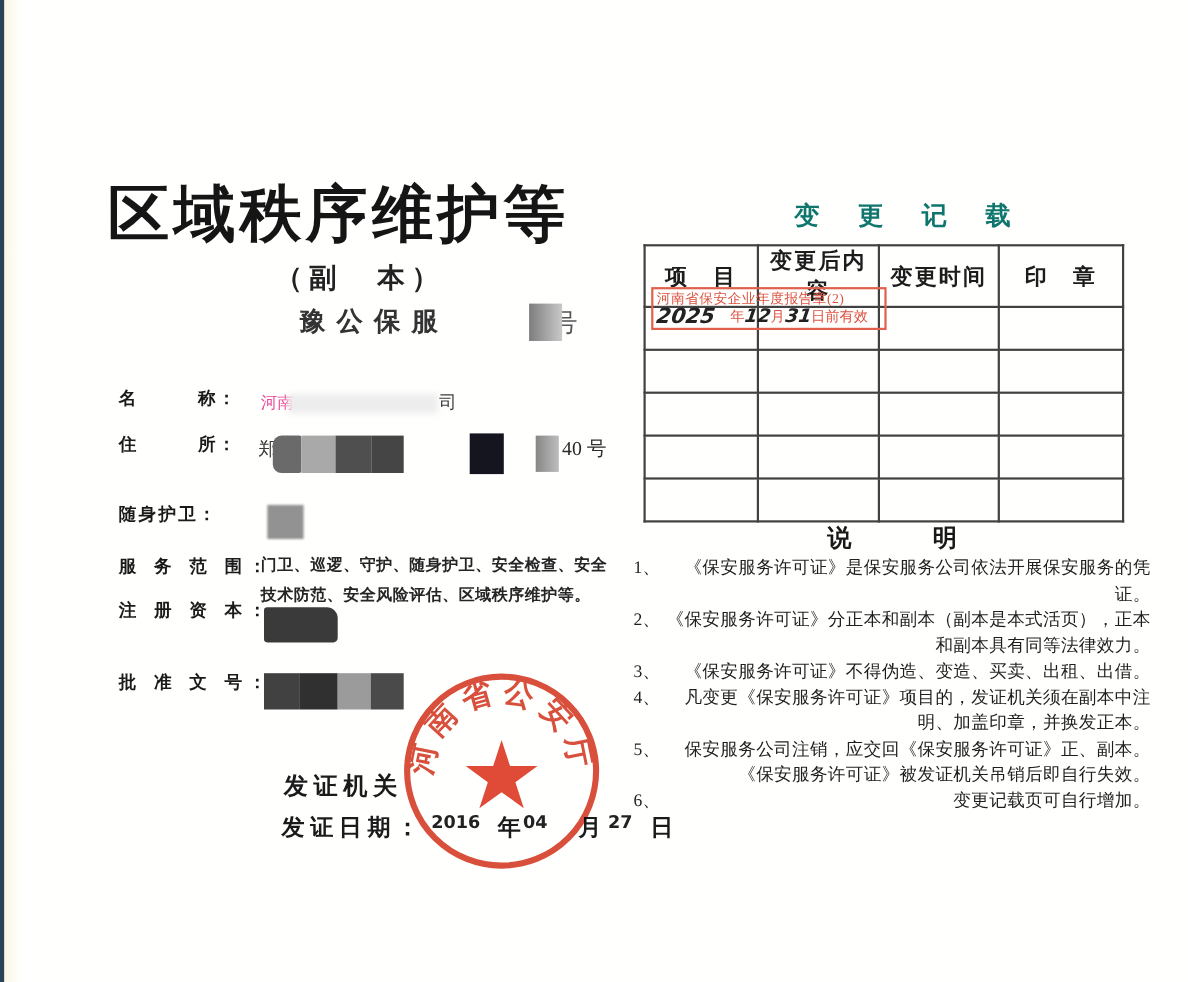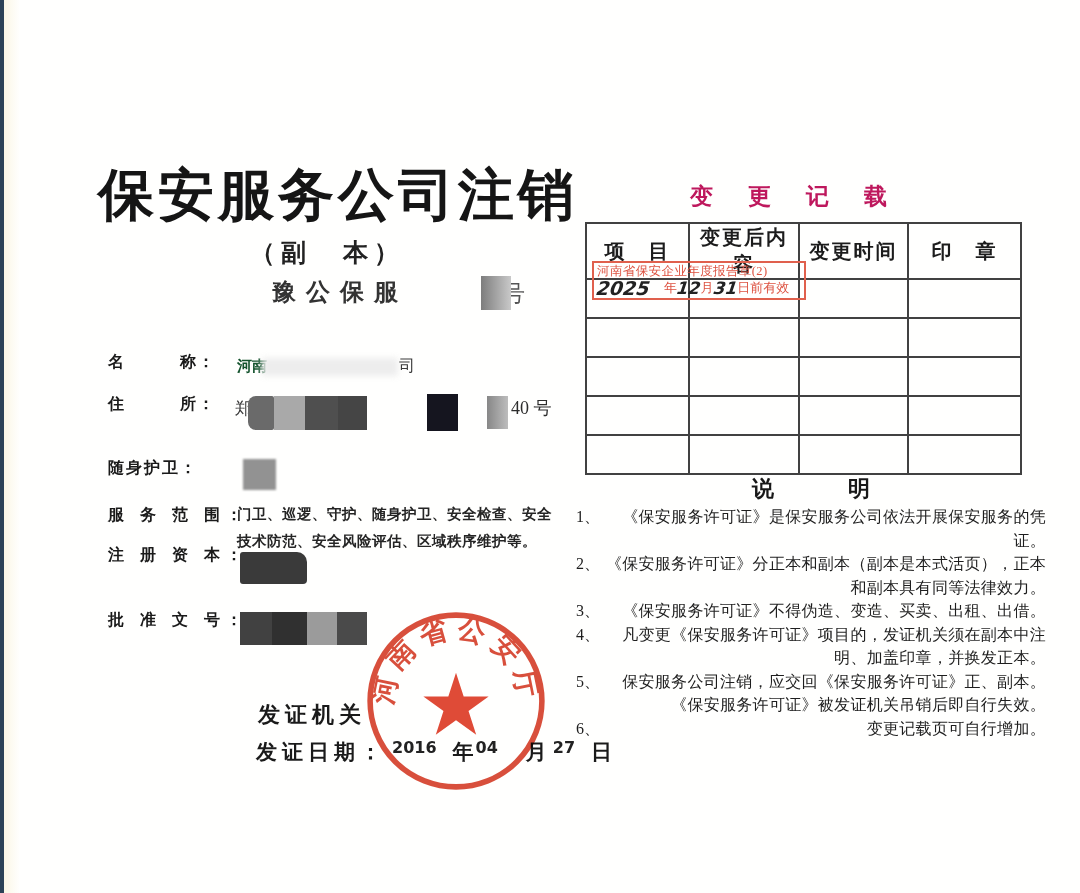--- a/index.html
+++ b/index.html
@@ -17,21 +17,21 @@
   .cert-title{left:98px;top:158px;width:430px;font-size:56px;font-weight:900;
     letter-spacing:4px;white-space:nowrap;color:#151515;}
   .cert-subtitle{left:250px;top:236px;font-size:25px;font-weight:700;letter-spacing:6px;color:#222;}
   .license-line{left:272px;top:276px;font-size:24px;font-weight:600;letter-spacing:10px;color:#333;}
   .license-suffix{left:502px;top:278px;font-size:23px;color:#555;}
 
   .field-label{font-size:16px;font-weight:700;color:#1a1a1a;white-space:nowrap;}
   .ls2{letter-spacing:2px;}
   .ls6{letter-spacing:6px;}
 
-  .name-val-a{left:237px;top:357px;font-size:15px;color:#14532d;filter:blur(.4px);font-weight:bold;}
+  .name-val-a{left:237px;top:357px;font-size:15px;color:#ec4899;filter:blur(.4px);}
   .name-val-blur{left:262px;top:358px;width:136px;height:18px;background:#ededed;filter:blur(3px);}
   .name-val-b{left:399px;top:356px;font-size:16px;color:#3a3a3a;}
   .addr-val-a{left:235px;top:397px;font-size:17px;color:#3a3a3a;}
   .addr-val-b{left:511px;top:396px;font-size:18px;color:#2c2c2c;white-space:nowrap;}
 
   .scope-val{left:237px;top:501px;width:318px;font-size:14.5px;font-weight:700;
     letter-spacing:.5px;line-height:27px;color:#252525;}
 
   .redact{position:absolute;}
   .r-round{border-radius:8px 2px 2px 8px;}
@@ -40,21 +40,21 @@
   .date-line{left:256px;top:738px;display:flex;align-items:flex-end;
     font-size:21px;font-weight:700;color:#1a1a1a;}
   .date-label{letter-spacing:5px;}
   .dnum{font-family:"DejaVu Sans",sans-serif;font-weight:600;font-size:16px;
     position:relative;top:-9px;color:#222;}
   .dunit{font-weight:700;}
 
   .seal-svg{left:360px;top:605px;width:192px;height:192px;opacity:.92;mix-blend-mode:multiply;}
 
   
-  .records-title{left:690px;top:181px;font-size:23px;font-weight:700;letter-spacing:6px;color:#be185d;}
+  .records-title{left:722px;top:181px;font-size:23px;font-weight:700;letter-spacing:6px;color:#0f766e;}
   .records-table{position:absolute;left:585px;top:222px;border-collapse:collapse;
     table-layout:fixed;}
   .records-table th,.records-table td{border:2px solid #414141;padding:0;}
   .records-table th{height:34px;font-size:20px;font-weight:700;letter-spacing:2px;color:#1c1c1c;}
   .records-table td{height:37px;}
   .c1{width:101px;}.c2{width:108px;}.c3{width:107px;}.c4{width:111px;}
 
   .annual-stamp{left:592px;top:261px;width:214px;height:39px;border:2px solid #e0604d;
     color:#dd5240;display:flex;flex-direction:column;justify-content:center;
     padding:1px 3px;box-sizing:border-box;background:rgba(255,255,255,0);}
@@ -71,21 +71,21 @@
   .note-num{flex:0 0 28px;}
   .note-txt{flex:1;letter-spacing:.3px;text-align:right;}
 </style>
 </head>
 <body>
 
 <div class="page">
   <div class="edge-strip"></div>
   <div class="edge-tint"></div>
 
-  <div class="abs cert-title">保安服务公司注销</div>
+  <div class="abs cert-title">区域秩序维护等</div>
   <div class="abs cert-subtitle">（副　本）</div>
   <div class="abs license-line">豫公保服</div>
   <div class="abs license-suffix">号</div>
   <div class="redact" style="left:481px;top:276px;width:30px;height:34px;background:linear-gradient(to right,#7d7d7d,#c9c9c9);"></div>
 
   <div class="abs field-label ls2" style="left:108px;top:352px;">名　　　称：</div>
   <div class="abs name-val-a">河南</div>
   <div class="abs name-val-blur"></div>
   <div class="abs name-val-b">司</div>
 

